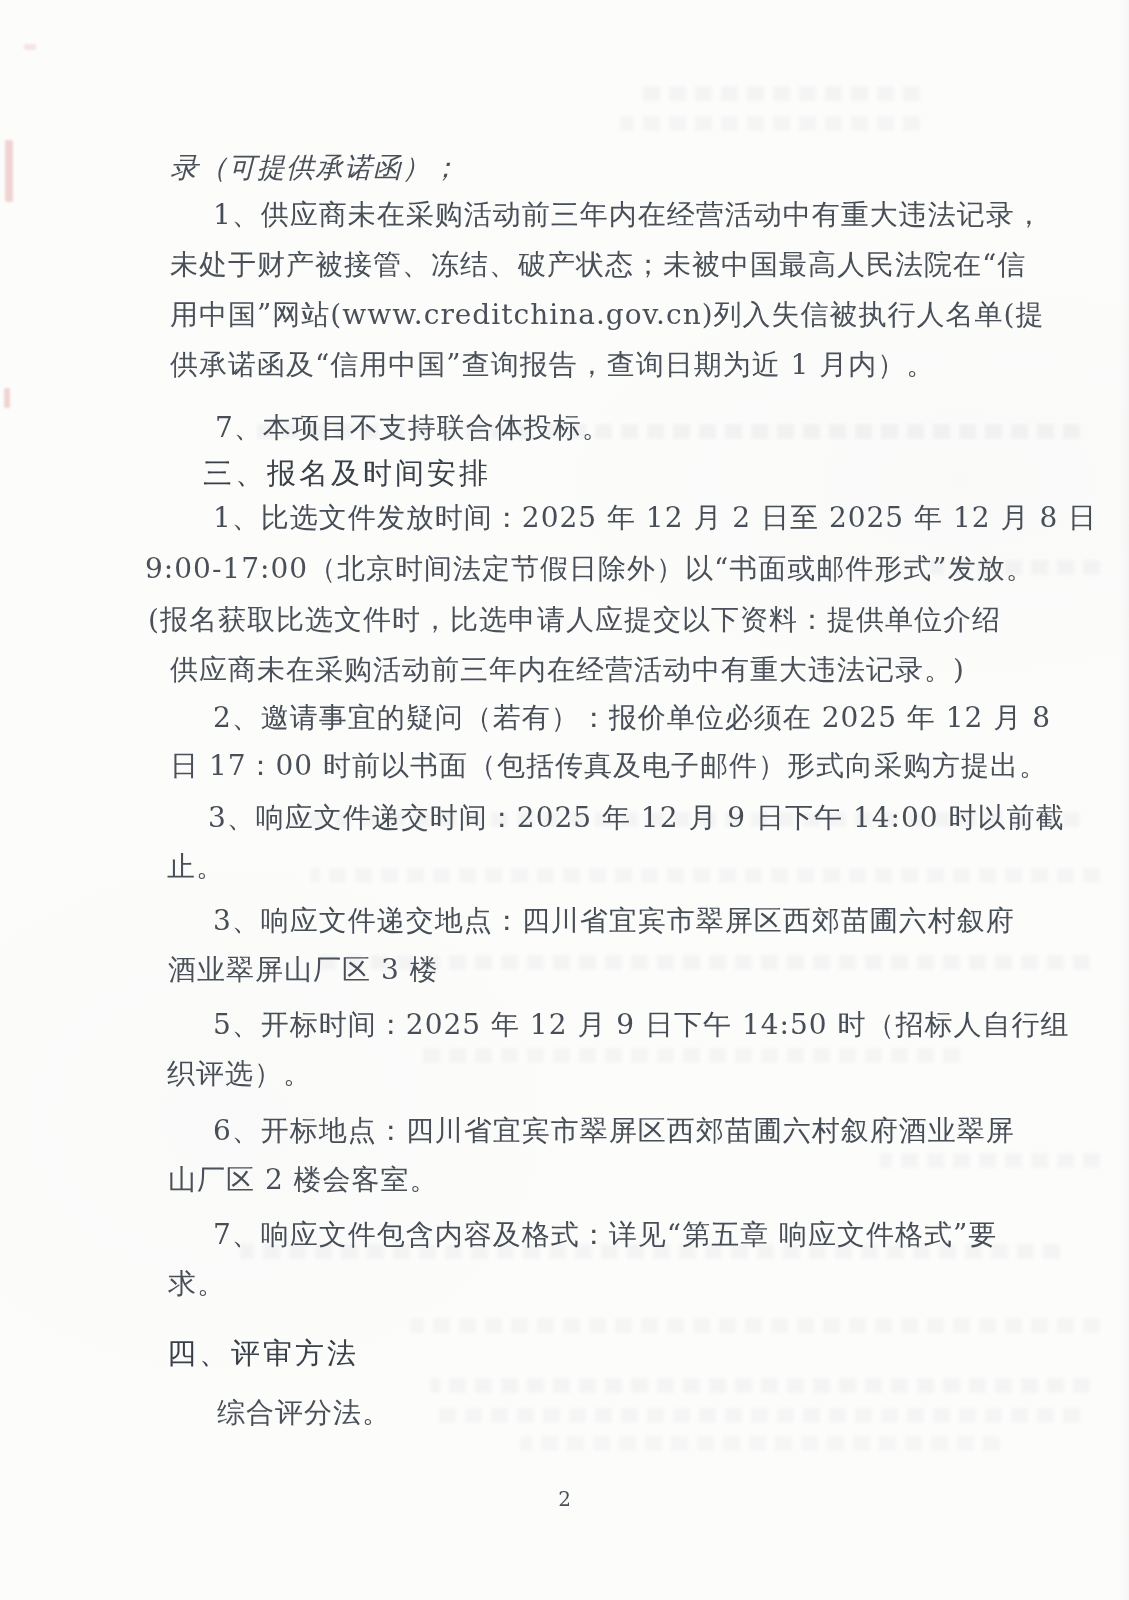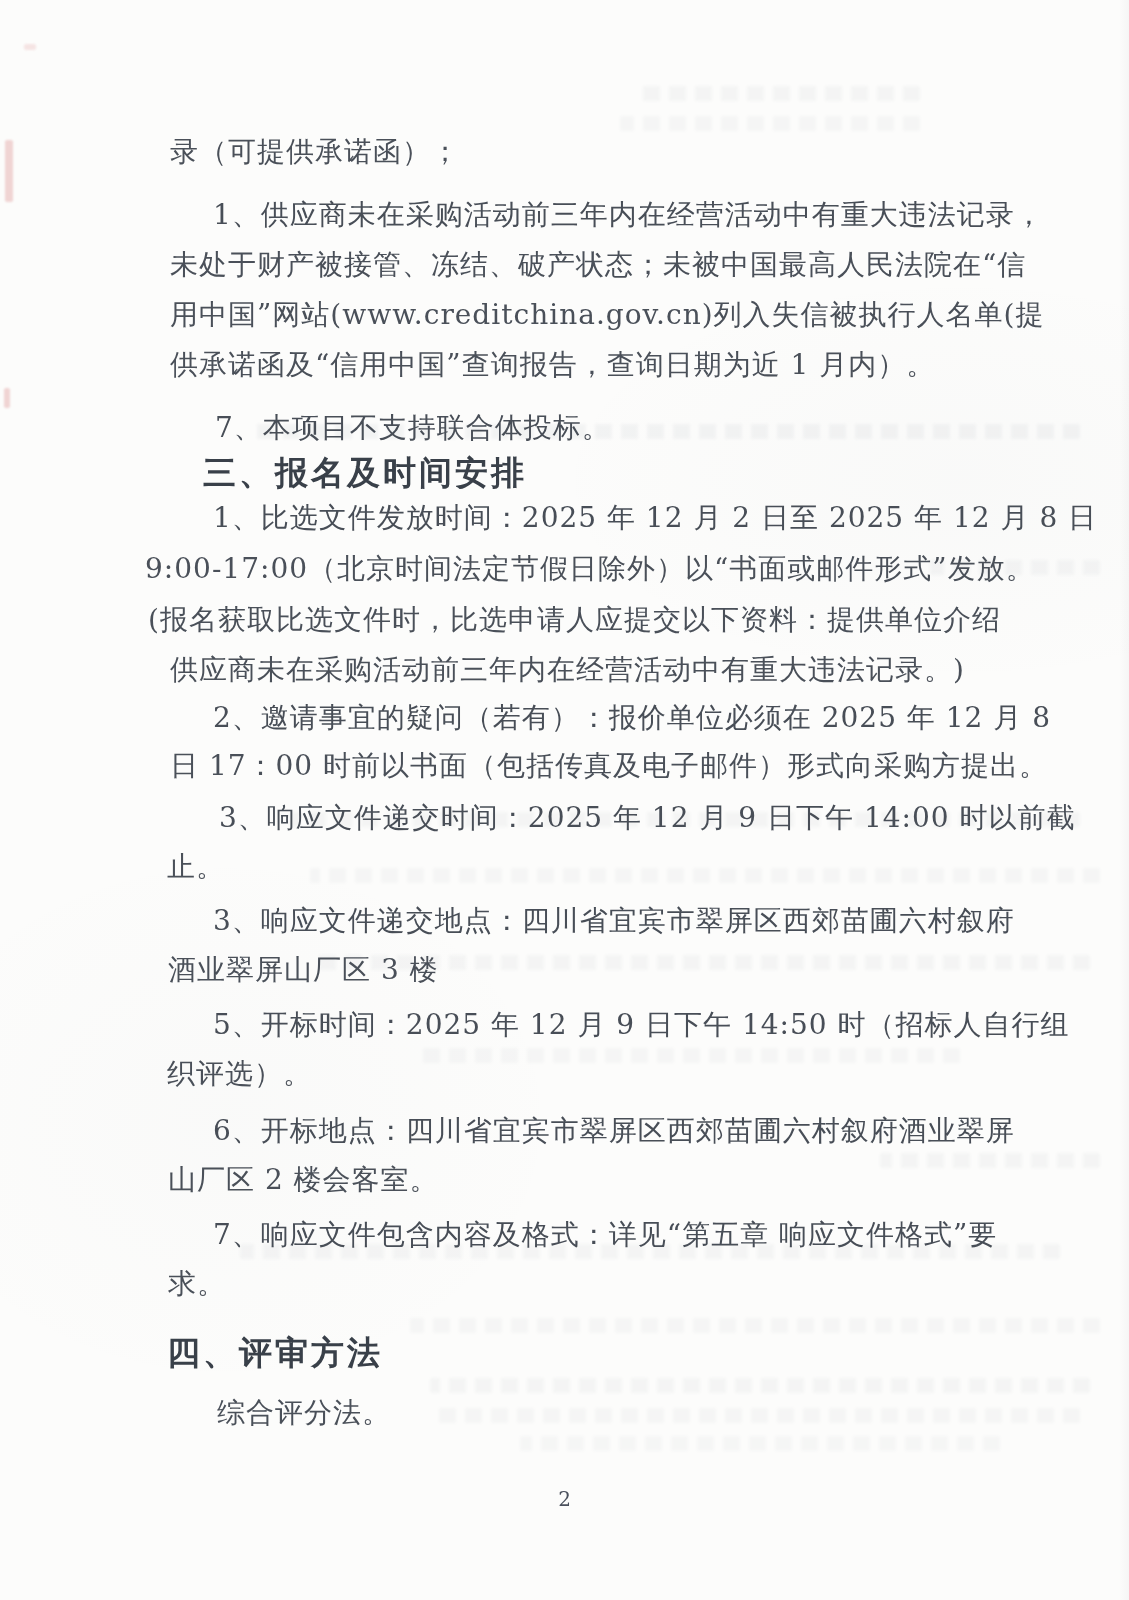--- a/index.html
+++ b/index.html
@@ -22,22 +22,22 @@
   .line {
     position: absolute;
     white-space: nowrap;
     font-size: 28px;
     line-height: 36px;
     letter-spacing: 1px;
     color: #4a5059;
   }
   .line.num-item { color: #484e57; }
   .heading {
-    font-weight: bold;
-    font-size: 33px;
+    font-weight: normal;
+    font-size: 29px;
     color: #394049;
     letter-spacing: 3px;
   }
   .page-number {
     position: absolute;
     left: 0;
     width: 100%;
     text-align: center;
     font-size: 20px;
     color: #4a505c;
@@ -87,34 +87,34 @@
   <div class="bleed" style="top:1318px; left:410px; width:690px; opacity:0.045;"></div>
   <div class="bleed" style="top:1378px; left:430px; width:660px; opacity:0.05;"></div>
   <div class="bleed" style="top:1408px; left:430px; width:650px; opacity:0.045;"></div>
   <div class="bleed" style="top:1436px; left:520px; width:480px; opacity:0.04;"></div>
 
   <div class="pink-mark" style="top:140px; left:5px; width:8px; height:62px;"></div>
   <div class="pink-mark" style="top:388px; left:4px; width:6px; height:20px;"></div>
   <div class="pink-mark" style="top:44px;  left:24px; width:12px; height:6px; opacity:0.6;"></div>
   <div class="edge-shade"></div>
 
-  <div class="line" style="top:134px;  left:170px;">录（可提供承诺函）；</div>
+  <div class="line" style="top:150px;  left:170px;font-style:italic;">录（可提供承诺函）；</div>
   <div class="line num-item" style="top:197px;  left:213px;">1、供应商未在采购活动前三年内在经营活动中有重大违法记录，</div>
   <div class="line" style="top:247px;  left:170px;">未处于财产被接管、冻结、破产状态；未被中国最高人民法院在“信</div>
   <div class="line" style="top:297px;  left:170px;">用中国”网站(www.creditchina.gov.cn)列入失信被执行人名单(提</div>
   <div class="line" style="top:347px;  left:170px;">供承诺函及“信用中国”查询报告，查询日期为近 1 月内）。</div>
   <div class="line num-item" style="top:410px;  left:215px;">7、本项目不支持联合体投标。</div>
   <div class="line heading" style="top:455px;  left:203px;">三、报名及时间安排</div>
   <div class="line num-item" style="top:500px;  left:213px;">1、比选文件发放时间：2025 年 12 月 2 日至 2025 年 12 月 8 日</div>
   <div class="line" style="top:551px;  left:145px;">9:00-17:00（北京时间法定节假日除外）以“书面或邮件形式”发放。</div>
   <div class="line" style="top:602px;  left:148px;">(报名获取比选文件时，比选申请人应提交以下资料：提供单位介绍</div>
   <div class="line" style="top:652px;  left:170px;">供应商未在采购活动前三年内在经营活动中有重大违法记录。)</div>
   <div class="line num-item" style="top:700px;  left:213px;text-align:center;">2、邀请事宜的疑问（若有）：报价单位必须在 2025 年 12 月 8</div>
   <div class="line" style="top:748px;  left:170px;">日 17：00 时前以书面（包括传真及电子邮件）形式向采购方提出。</div>
-  <div class="line num-item" style="top:800px;  left:219px;">3、响应文件递交时间：2025 年 12 月 9 日下午 14:00 时以前截</div>
+  <div class="line num-item" style="top:800px;  left:208px;">3、响应文件递交时间：2025 年 12 月 9 日下午 14:00 时以前截</div>
   <div class="line" style="top:849px;  left:167px;">止。</div>
   <div class="line num-item" style="top:903px;  left:213px;">3、响应文件递交地点：四川省宜宾市翠屏区西郊苗圃六村叙府</div>
   <div class="line" style="top:952px;  left:168px;">酒业翠屏山厂区 3 楼</div>
   <div class="line num-item" style="top:1007px; left:213px;">5、开标时间：2025 年 12 月 9 日下午 14:50 时（招标人自行组</div>
   <div class="line" style="top:1056px; left:167px;">织评选）。</div>
   <div class="line num-item" style="top:1113px; left:213px;">6、开标地点：四川省宜宾市翠屏区西郊苗圃六村叙府酒业翠屏</div>
   <div class="line" style="top:1162px; left:168px;">山厂区 2 楼会客室。</div>
   <div class="line num-item" style="top:1217px; left:213px;">7、响应文件包含内容及格式：详见“第五章 响应文件格式”要</div>
   <div class="line" style="top:1266px; left:168px;">求。</div>
   <div class="line heading" style="top:1335px; left:167px;">四、评审方法</div>

